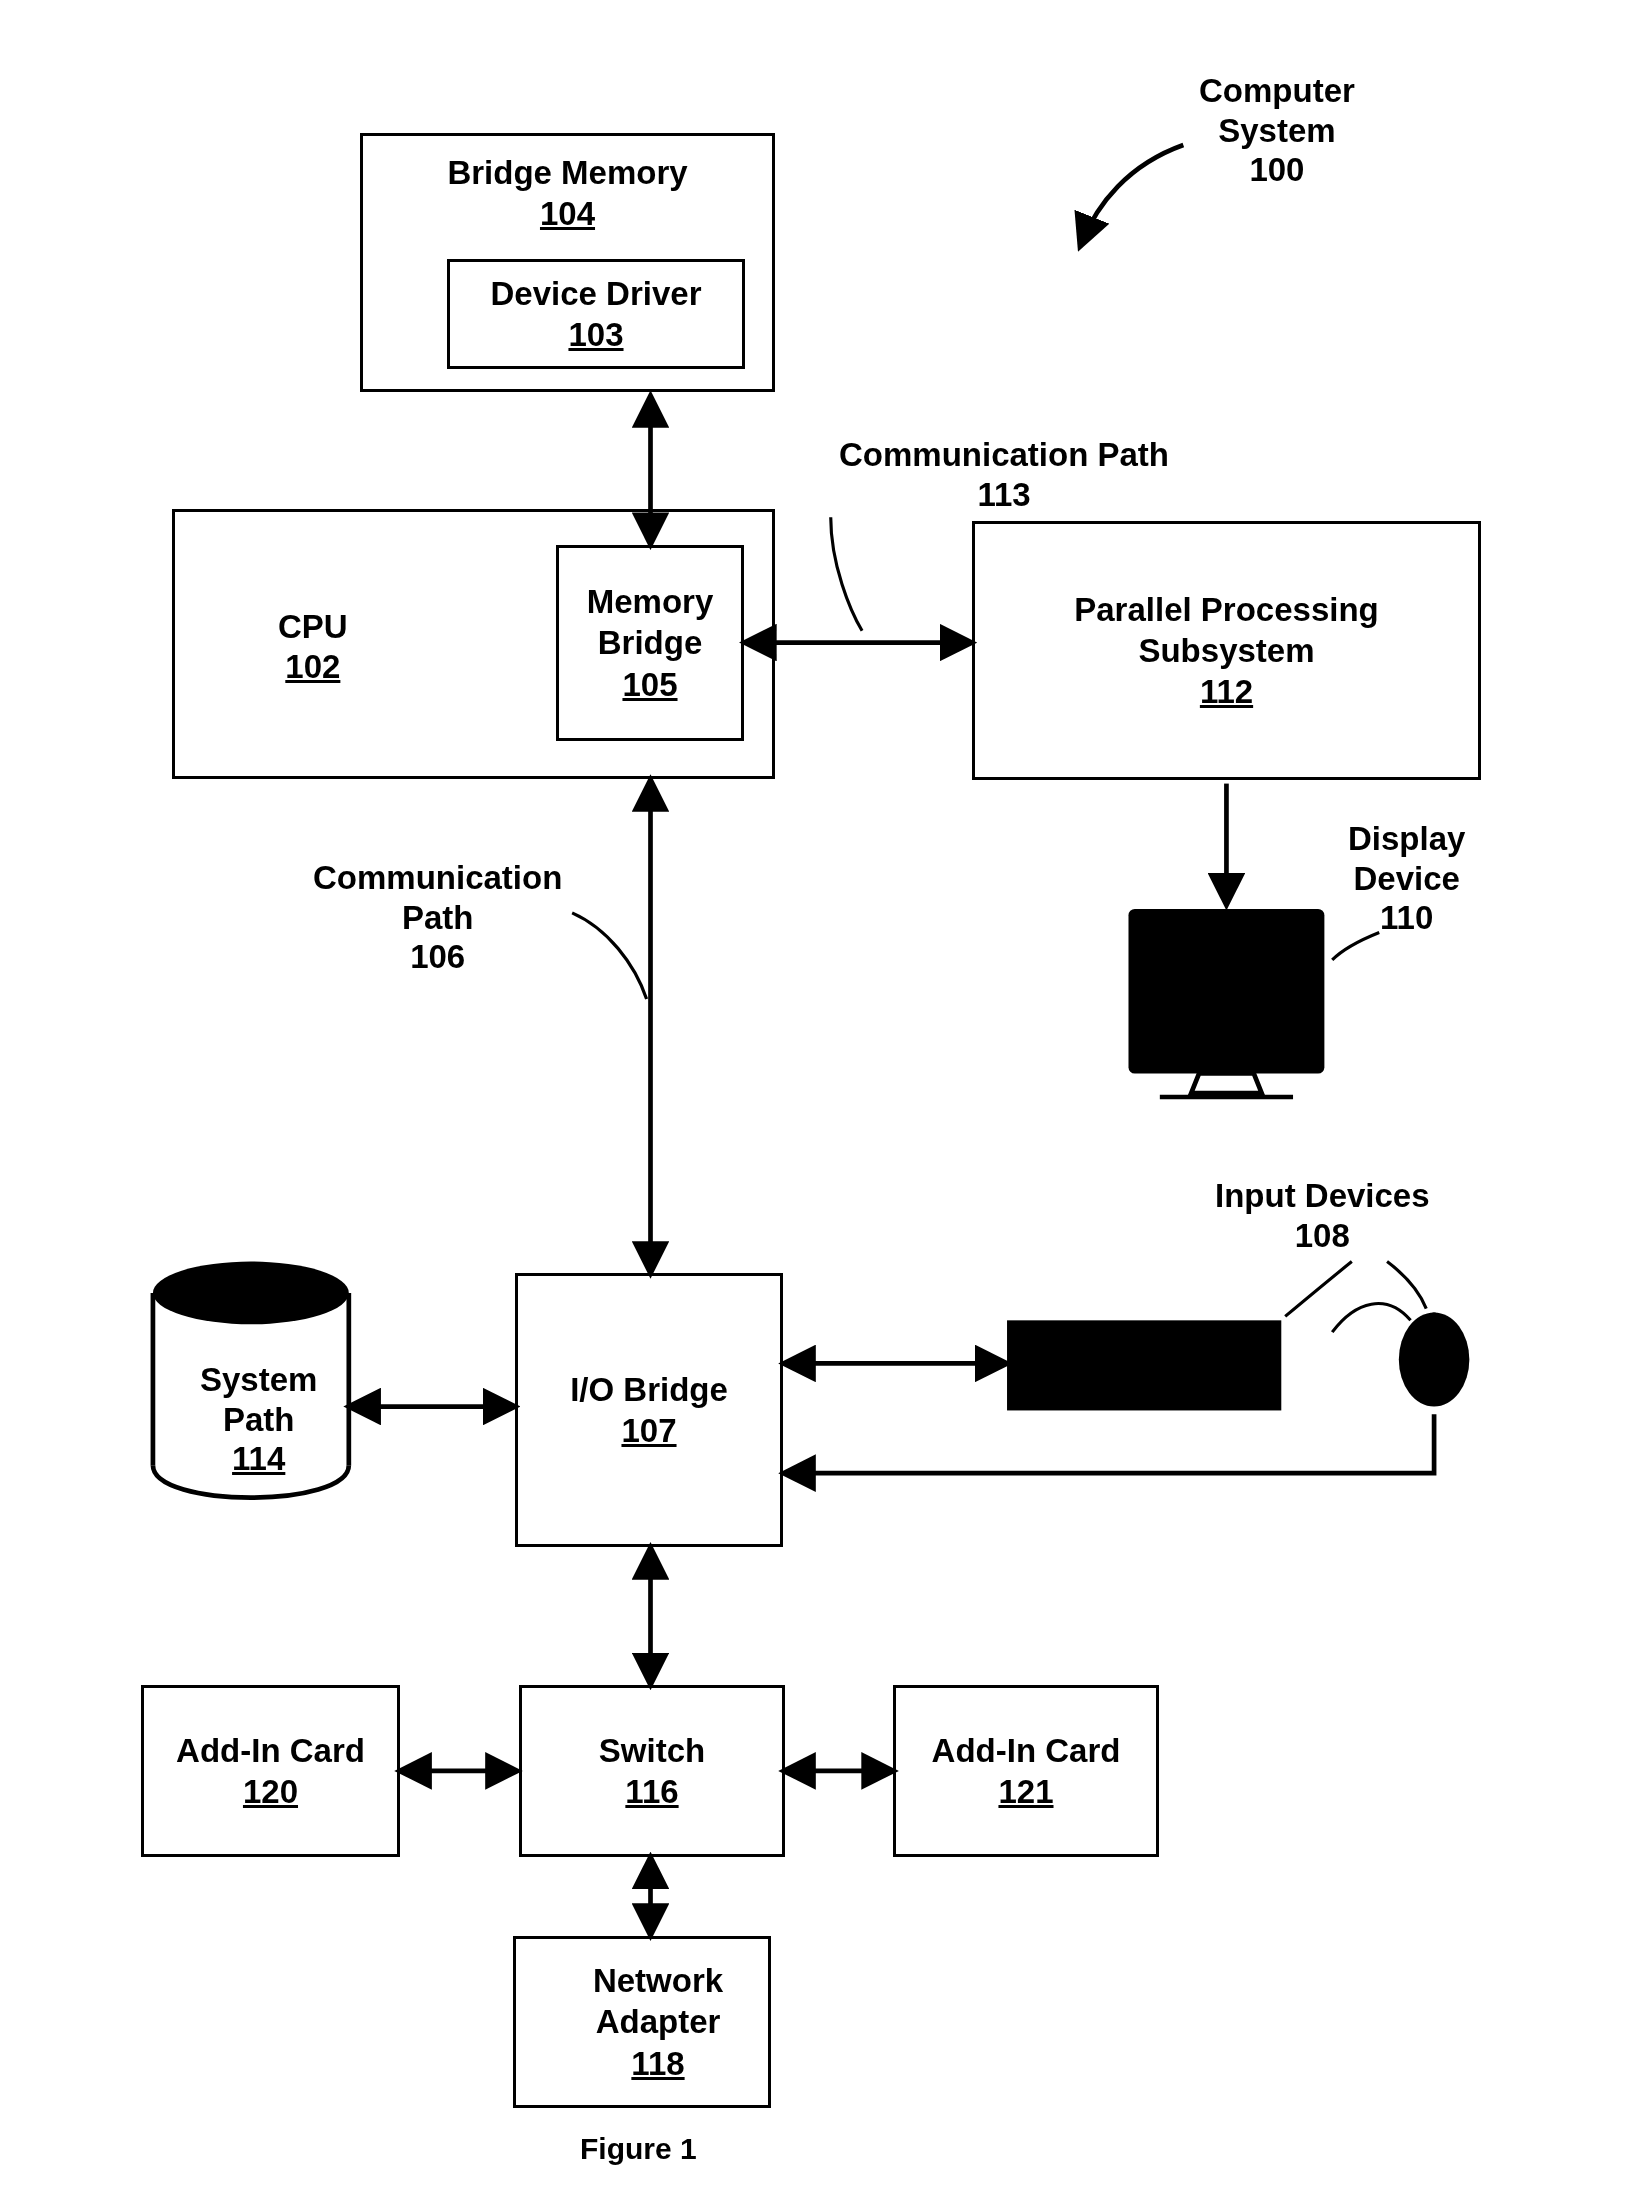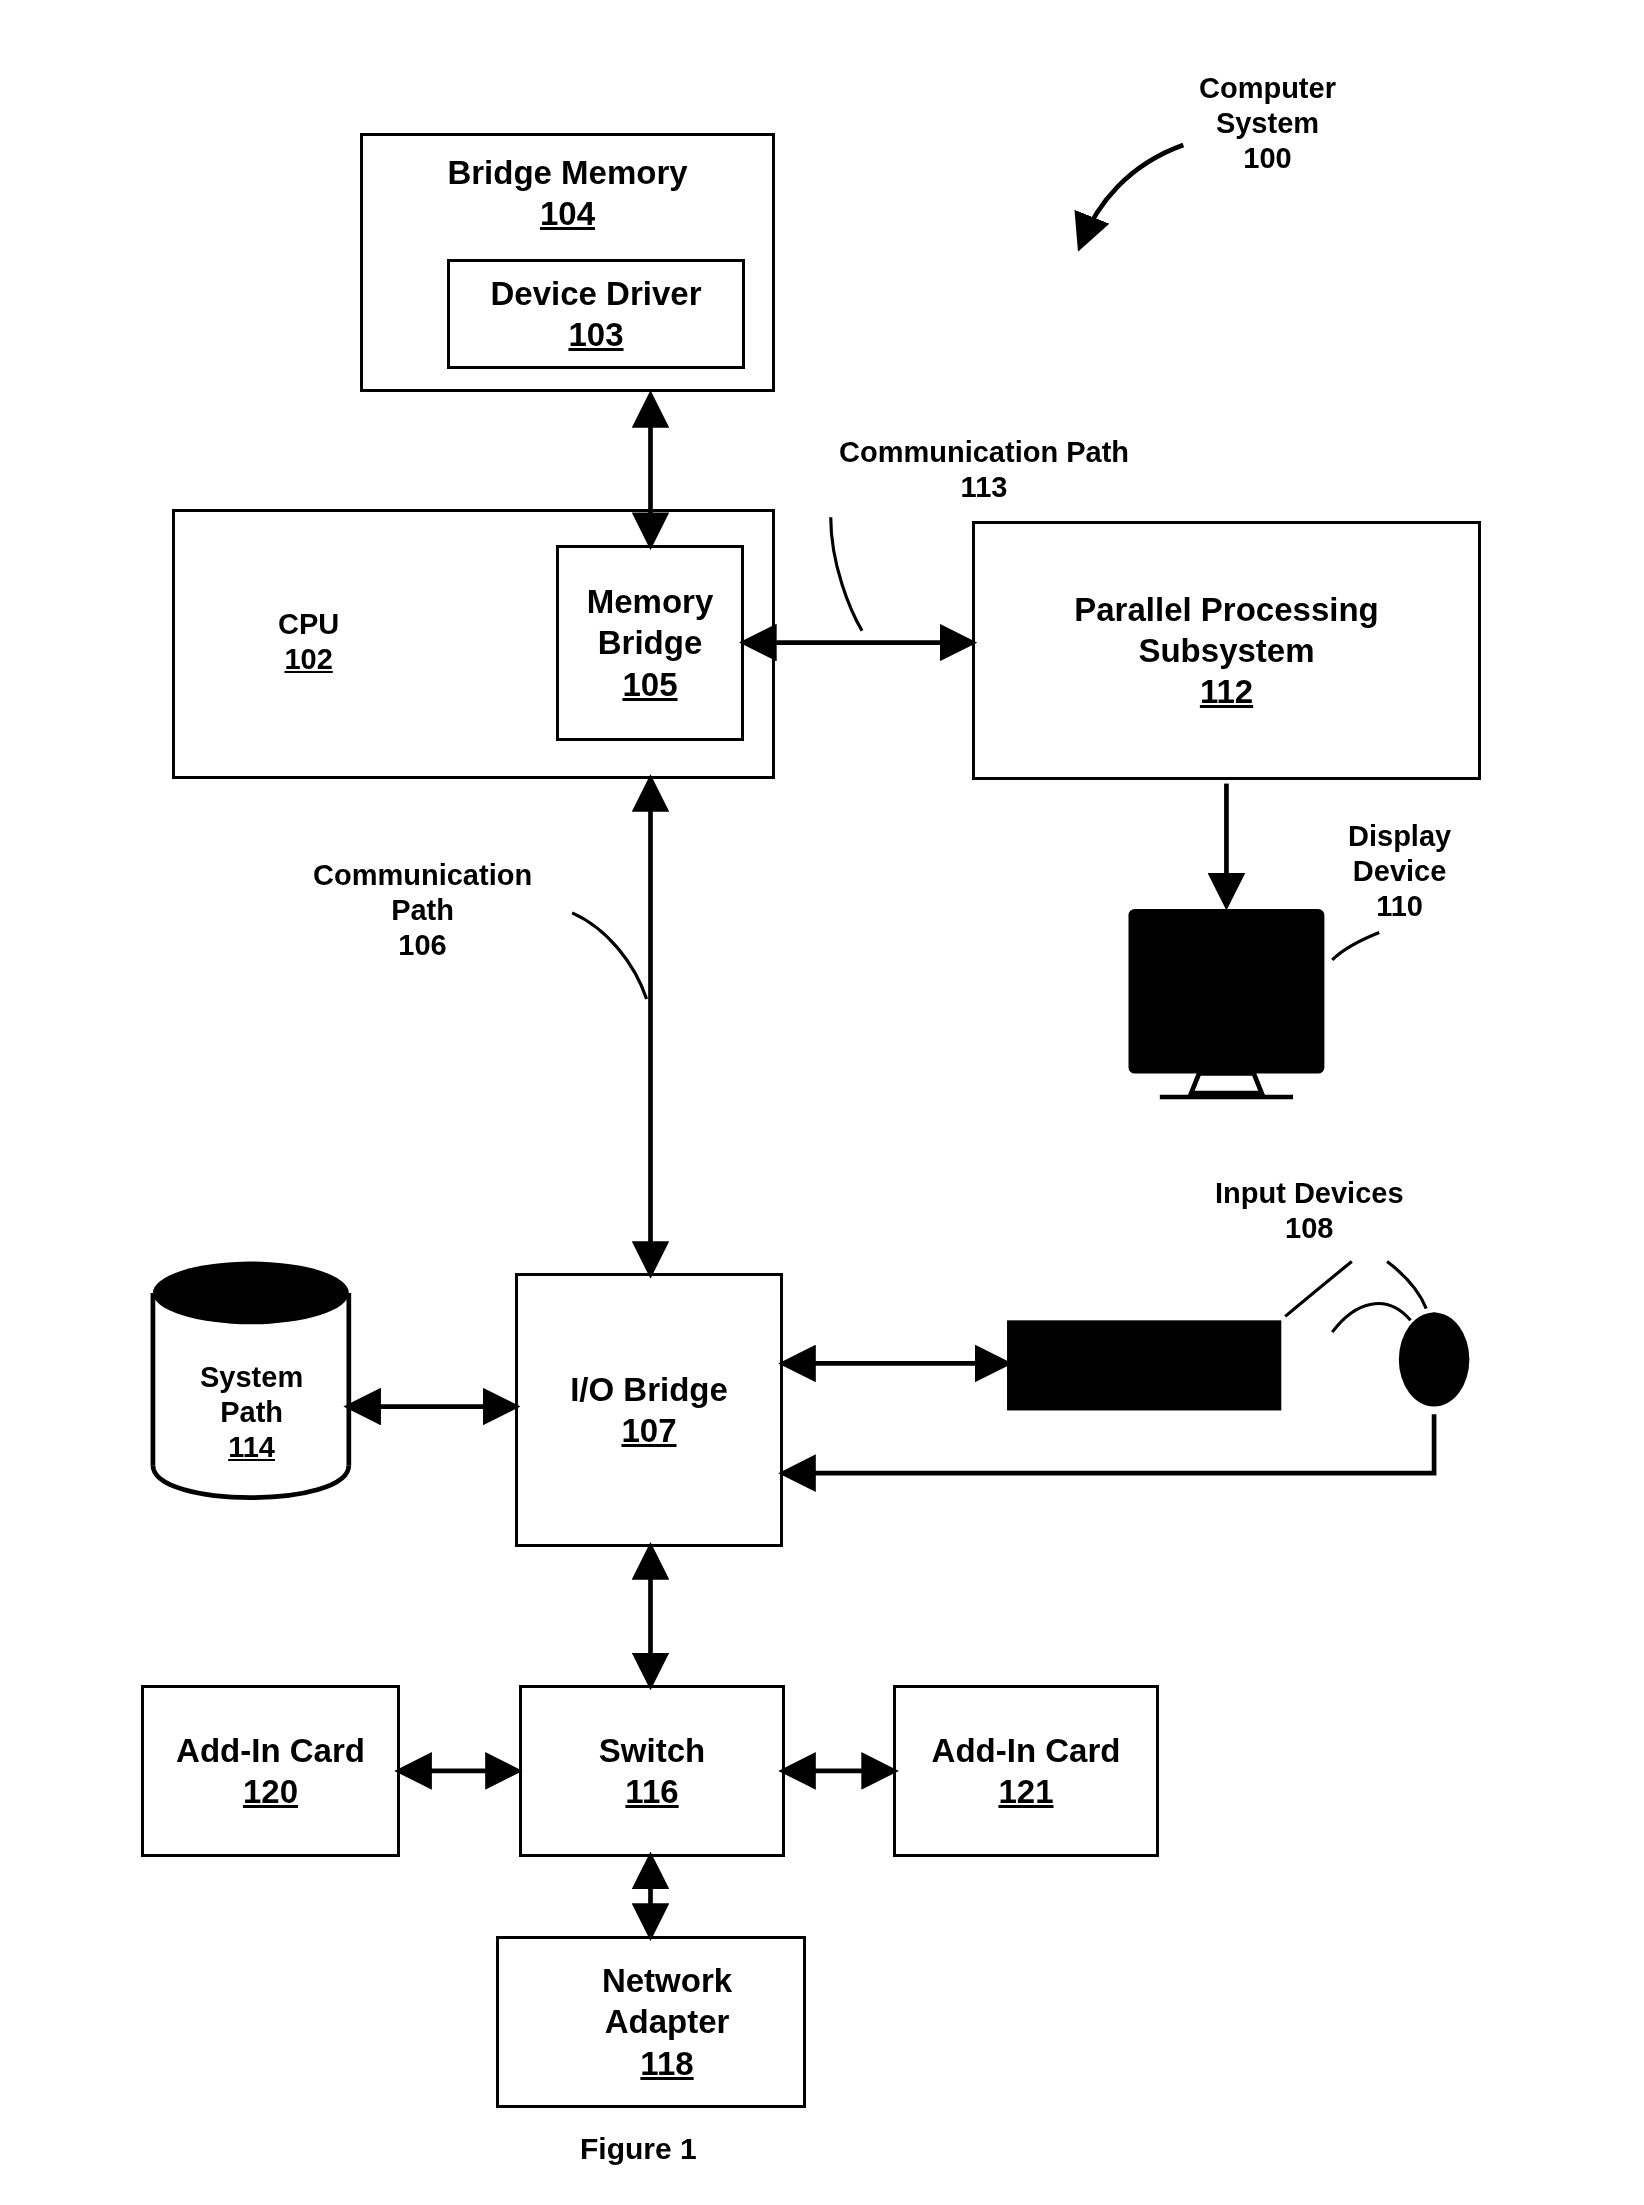--- a/index.html
+++ b/index.html
@@ -21,21 +21,21 @@
     display: flex;
     flex-direction: column;
     align-items: center;
     justify-content: center;
     text-align: center;
     background: #fff;
   }
   .label {
     position: absolute;
     text-align: center;
-    font-size: 29px;
+    font-size: 33px;
     line-height: 1.2;
   }
   .title { font-size: 33px; line-height: 1.25; }
   .num { text-decoration: underline; }
   .fig-caption {
     position: absolute;
     font-size: 30px;
   }
 
   
@@ -56,21 +56,21 @@
   
   #box-sysmem { left: 360px; top: 133px; width: 415px; height: 259px; justify-content: flex-start; padding-top: 15.7px; }
   #box-driver { left: 419px; top: 259px; width: 298px; height: 110px; margin-left: 28px; }
   #box-cpu-mb { left: 172px; top: 509px; width: 603px; height: 270px; border-width: 3.1px; }
   #box-membridge { left: 556px; top: 545px; width: 188px; height: 196px; align-items: center; }
   #box-pps { left: 972px; top: 521px; width: 509px; height: 259px; }
   #box-iobridge { left: 515px; top: 1273px; width: 268px; height: 274px; }
   #box-switch { left: 519px; top: 1685px; width: 266px; height: 172px; }
   #box-addin-l { left: 141px; top: 1685px; width: 259px; height: 172px; }
   #box-addin-r { left: 893px; top: 1685px; width: 266px; height: 172px; }
-  #box-netadapter { left: 496px; top: 1936px; width: 310px; height: 172px; padding-left: 32px; }
+  #box-netadapter { left: 513px; top: 1936px; width: 258px; height: 172px; padding-left: 32px; }
 
   .twoLine span { display: block; }
 </style>
 </head>
 <body>
 
 <div class="canvas">
 
   <div class="label" style="left:1199px; top:71px;">
     <span>Computer</span><br>

